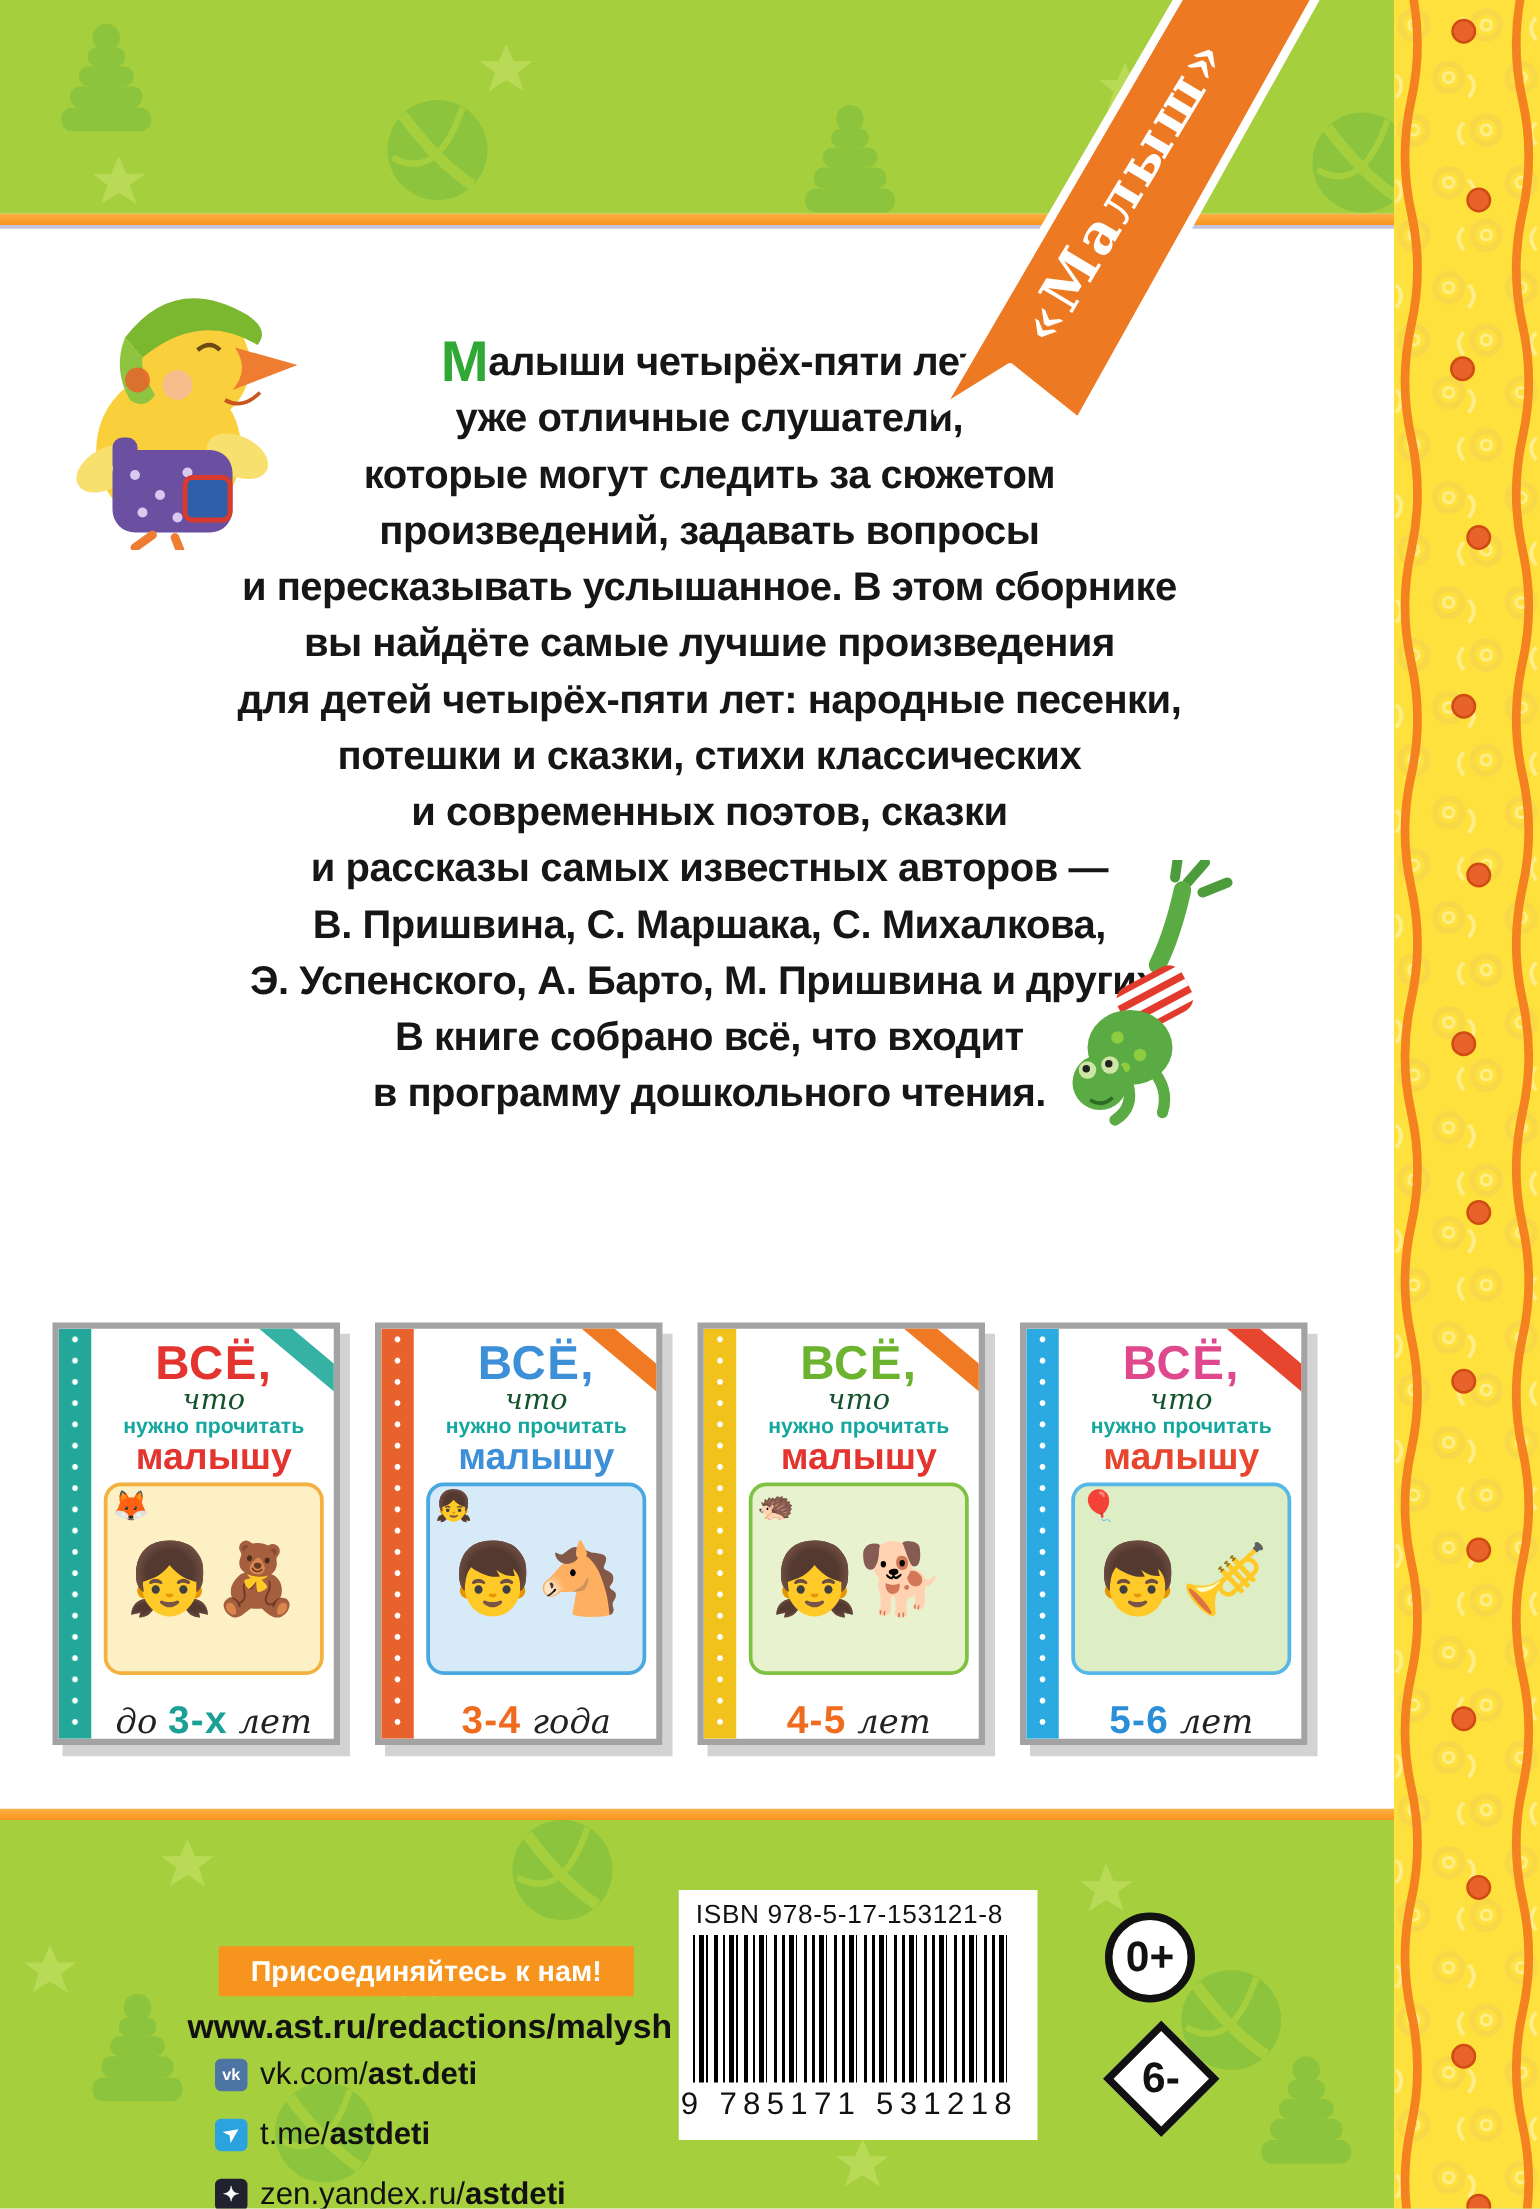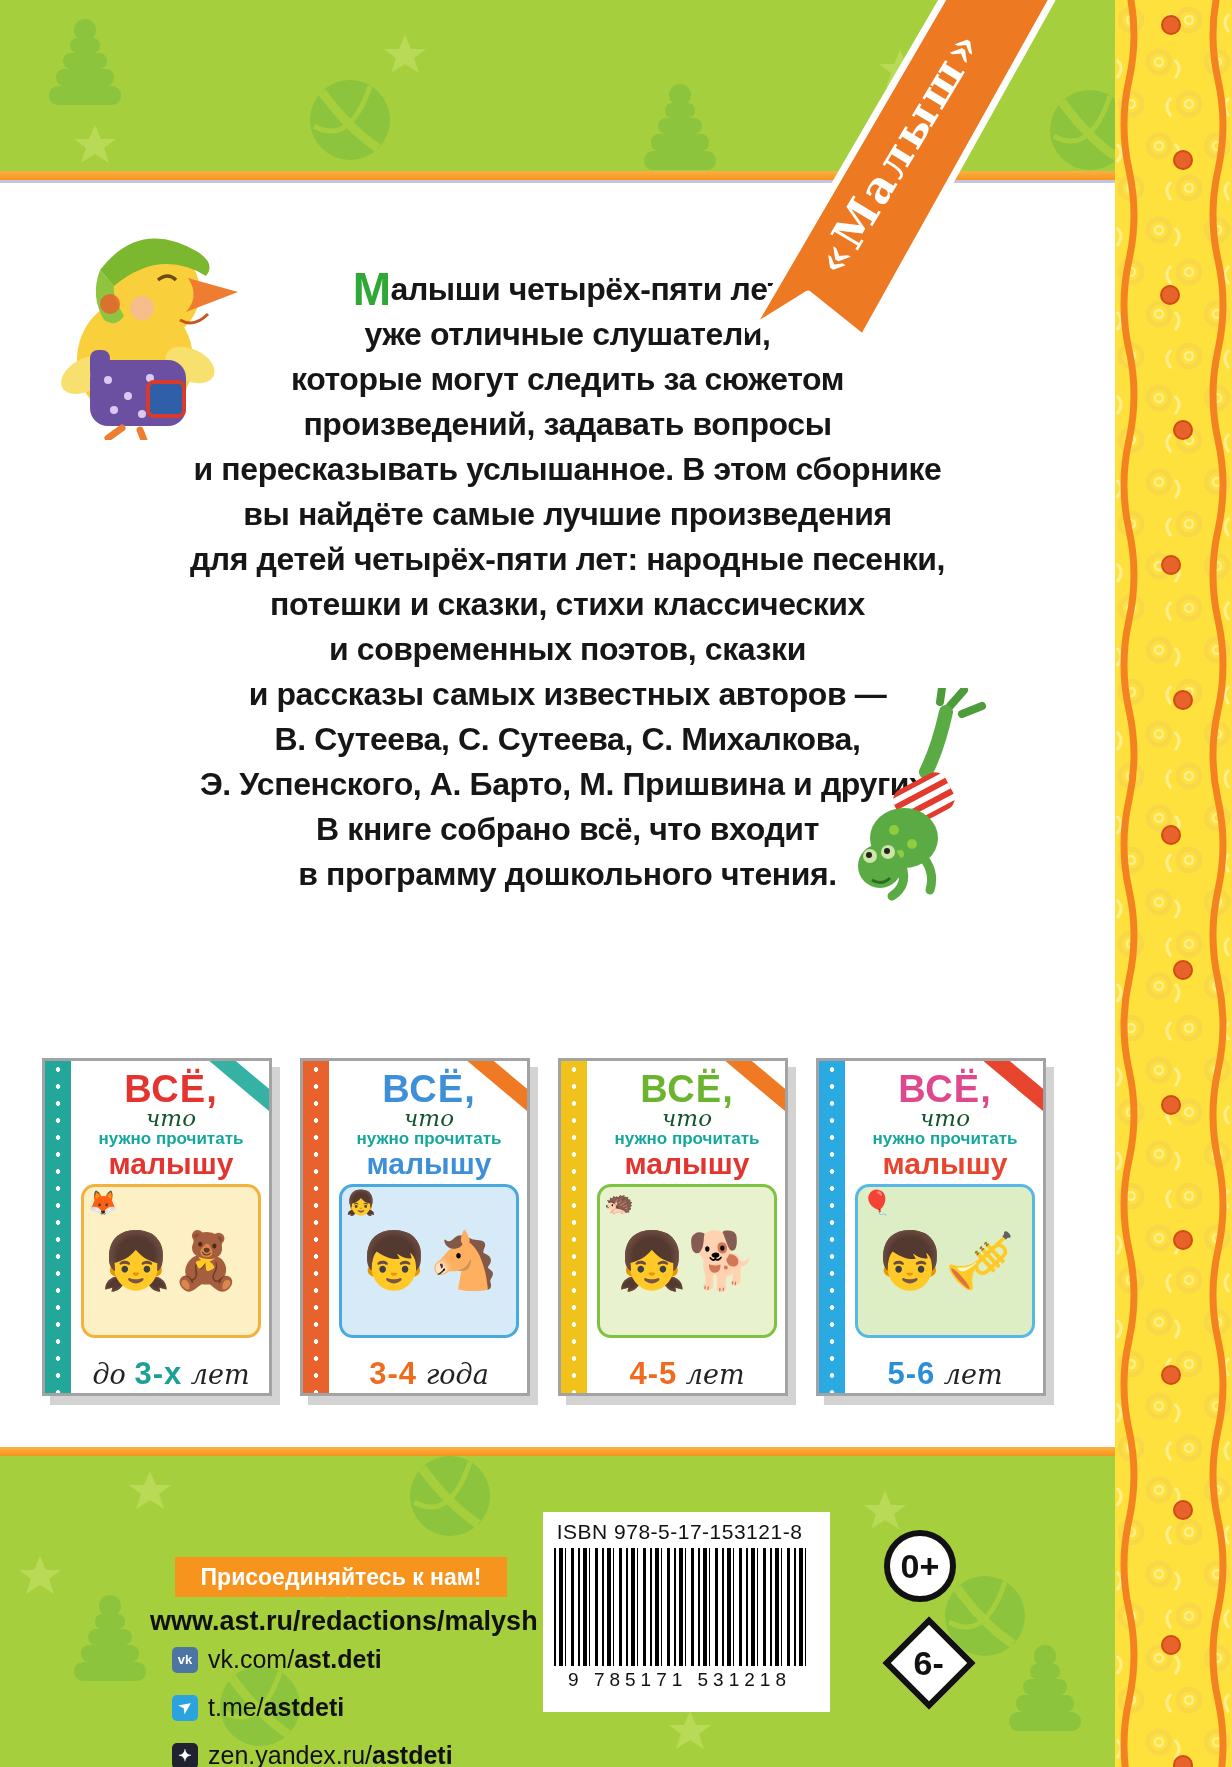--- a/index.html
+++ b/index.html
@@ -31,21 +31,21 @@
   .blurb{
     position:absolute;left:95px;top:243px;width:945px;z-index:3;
     text-align:center;color:#161616;font-weight:bold;
     font-size:32px;line-height:45px;letter-spacing:-0.4px;margin-top:24px;
   }
   .dropcap{font-size:46px;color:#2fa836;vertical-align:-5px;}
   
   .books{position:absolute;left:42px;top:1058px;width:1030px;display:flex;gap:28px;z-index:3;}
   .book{
     position:relative;width:230px;height:338px;background:#ffffff;
-    box-shadow:8px 9px 0 rgba(130,130,130,.35);border:3px solid #a3a3a3;
+    box-shadow:8px 9px 0 rgba(130,130,130,.35);border:5px solid #a3a3a3;
     box-sizing:border-box;padding:10px 6px 6px 34px;text-align:center;overflow:hidden;
   }
   .spine{
     position:absolute;left:0;top:0;bottom:0;width:26px;background:var(--spine);
     background-image:radial-gradient(circle,#ffffff 2px,rgba(255,255,255,0) 2.6px);
     background-size:26px 17px;background-position:center top;
   }
   .corner-ribbon{
     position:absolute;top:12px;right:-26px;width:96px;height:17px;
     transform:rotate(40deg);background:var(--ribbon);
@@ -85,21 +85,21 @@
     position:absolute;left:543px;top:1512px;width:287px;height:200px;background:#ffffff;z-index:3;
     display:flex;flex-direction:column;align-items:center;box-sizing:border-box;padding:8px 28px 6px 14px;
   }
   .isbn{font-size:21px;color:#111;letter-spacing:.5px;white-space:nowrap;}
   .bars{
     width:252px;height:118px;margin-top:4px;
     background:repeating-linear-gradient(90deg,
       #000 0 2px,#fff 2px 5px,#000 5px 9px,#fff 9px 11px,
       #000 11px 12px,#fff 12px 17px,#000 17px 20px,#fff 20px 24px);
   }
-  .digits{font-size:19px;color:#111;letter-spacing:5px;margin-top:3px;white-space:nowrap;}
+  .digits{font-size:25px;color:#111;letter-spacing:5px;margin-top:3px;white-space:nowrap;}
   .badge-circle{
     position:absolute;left:884px;top:1530px;width:60px;height:60px;z-index:3;
     background:#fff;border:6px solid #111;border-radius:50%;
     display:flex;align-items:center;justify-content:center;font-weight:bold;font-size:34px;color:#111;
   }
   .badge-diamond{
     position:absolute;left:896px;top:1630px;width:54px;height:54px;z-index:3;
     background:#fff;border:6px solid #111;transform:rotate(45deg);
     display:flex;align-items:center;justify-content:center;
   }
@@ -175,21 +175,21 @@
     <div><span class="dropcap">М</span><span>алыши четырёх-пяти лет</span></div>
     <div>уже отличные слушатели,</div>
     <div>которые могут следить за сюжетом</div>
     <div>произведений, задавать вопросы</div>
     <div>и пересказывать услышанное. В этом сборнике</div>
     <div>вы найдёте самые лучшие произведения</div>
     <div>для детей четырёх-пяти лет: народные песенки,</div>
     <div>потешки и сказки, стихи классических</div>
     <div>и современных поэтов, сказки</div>
     <div>и рассказы самых известных авторов —</div>
-    <div>В. Сутеева, С. Сутеева, С. Михалкова,</div>
+    <div>В. Пришвина, С. Маршака, С. Михалкова,</div>
     <div>Э. Успенского, А. Барто, М. Пришвина и других.</div>
     <div>В книге собрано всё, что входит</div>
     <div>в программу дошкольного чтения.</div>
   </div>
 
   <svg class="frog" width="160" height="215" viewBox="0 0 160 215">
     <path d="M108,18 l14,-16 M120,26 l20,-8 M98,14 l2,-14" stroke="#4d9c3c" stroke-width="8" stroke-linecap="round"></path>
     <path d="M104,24 Q96,60 84,84" stroke="#5aab44" stroke-width="14" stroke-linecap="round" fill="none"></path>
     <g transform="rotate(-28 80 110)">
       <rect x="52" y="92" width="58" height="40" rx="12" fill="#e23b2e"></rect>

